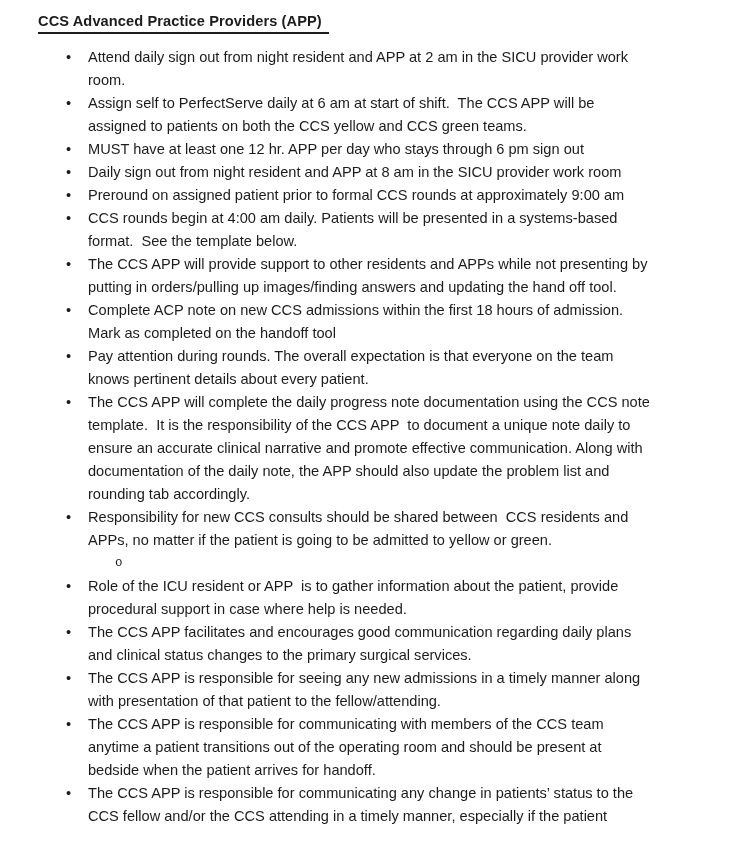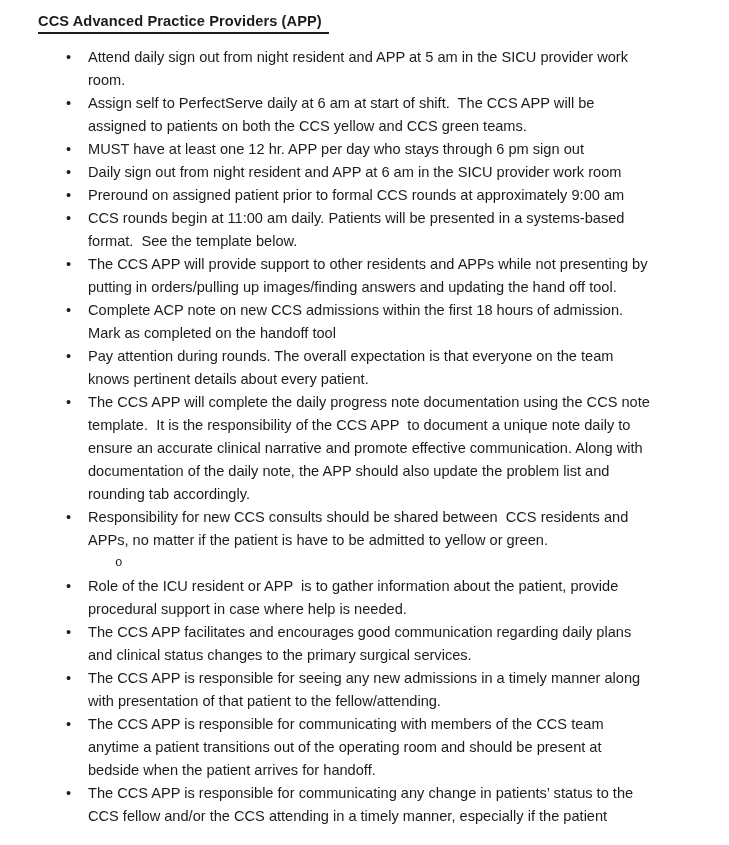--- a/index.html
+++ b/index.html
@@ -59,61 +59,61 @@
 </style>
 </head>
 <body style="color: rgb(28, 28, 28); background: rgb(255, 255, 255);">
 
 <div class="page">
   <div class="doc-title">CCS Advanced Practice Providers (APP)</div>
 
   <div class="bullet-list">
       <div class="bullet-row level1">
     <span class="bullet-marker">•</span>
-    <span class="bullet-text">Attend daily sign out from night resident and APP at 5 am in the SICU provider work room.</span>
+    <span class="bullet-text">Attend daily sign out from night resident and APP at 2 am in the SICU provider work room.</span>
   </div>
       <div class="bullet-row level1">
     <span class="bullet-marker">•</span>
     <span class="bullet-text">Assign self to PerfectServe daily at 6 am at start of shift.  The CCS APP will be assigned to patients on both the CCS yellow and CCS green teams.</span>
   </div>
       <div class="bullet-row level1">
     <span class="bullet-marker">•</span>
     <span class="bullet-text">MUST have at least one 12 hr. APP per day who stays through 6 pm sign out</span>
   </div>
       <div class="bullet-row level1">
     <span class="bullet-marker">•</span>
-    <span class="bullet-text">Daily sign out from night resident and APP at 6 am in the SICU provider work room</span>
+    <span class="bullet-text">Daily sign out from night resident and APP at 8 am in the SICU provider work room</span>
   </div>
       <div class="bullet-row level1">
     <span class="bullet-marker">•</span>
     <span class="bullet-text">Preround on assigned patient prior to formal CCS rounds at approximately 9:00 am</span>
   </div>
       <div class="bullet-row level1">
     <span class="bullet-marker">•</span>
-    <span class="bullet-text">CCS rounds begin at 11:00 am daily. Patients will be presented in a systems-based format.  See the template below.</span>
+    <span class="bullet-text">CCS rounds begin at 4:00 am daily. Patients will be presented in a systems-based format.  See the template below.</span>
   </div>
       <div class="bullet-row level1">
     <span class="bullet-marker">•</span>
     <span class="bullet-text">The CCS APP will provide support to other residents and APPs while not presenting by putting in orders/pulling up images/finding answers and updating the hand off tool.</span>
   </div>
       <div class="bullet-row level1">
     <span class="bullet-marker">•</span>
     <span class="bullet-text">Complete ACP note on new CCS admissions within the first 18 hours of admission. Mark as completed on the handoff tool</span>
   </div>
       <div class="bullet-row level1">
     <span class="bullet-marker">•</span>
     <span class="bullet-text">Pay attention during rounds. The overall expectation is that everyone on the team knows pertinent details about every patient.</span>
   </div>
       <div class="bullet-row level1">
     <span class="bullet-marker">•</span>
     <span class="bullet-text">The CCS APP will complete the daily progress note documentation using the CCS note template.  It is the responsibility of the CCS APP  to document a unique note daily to ensure an accurate clinical narrative and promote effective communication. Along with documentation of the daily note, the APP should also update the problem list and rounding tab accordingly.</span>
   </div>
       <div class="bullet-row level1">
     <span class="bullet-marker">•</span>
-    <span class="bullet-text">Responsibility for new CCS consults should be shared between  CCS residents and APPs, no matter if the patient is have to be admitted to yellow or green.</span>
+    <span class="bullet-text">Responsibility for new CCS consults should be shared between  CCS residents and APPs, no matter if the patient is going to be admitted to yellow or green.</span>
   </div>
       <div class="bullet-row level2">
     <span class="bullet-marker">o</span>
   </div>
       <div class="bullet-row level1">
     <span class="bullet-marker">•</span>
     <span class="bullet-text">Role of the ICU resident or APP  is to gather information about the patient, provide procedural support in case where help is needed.</span>
   </div>
       <div class="bullet-row level1">
     <span class="bullet-marker">•</span>

